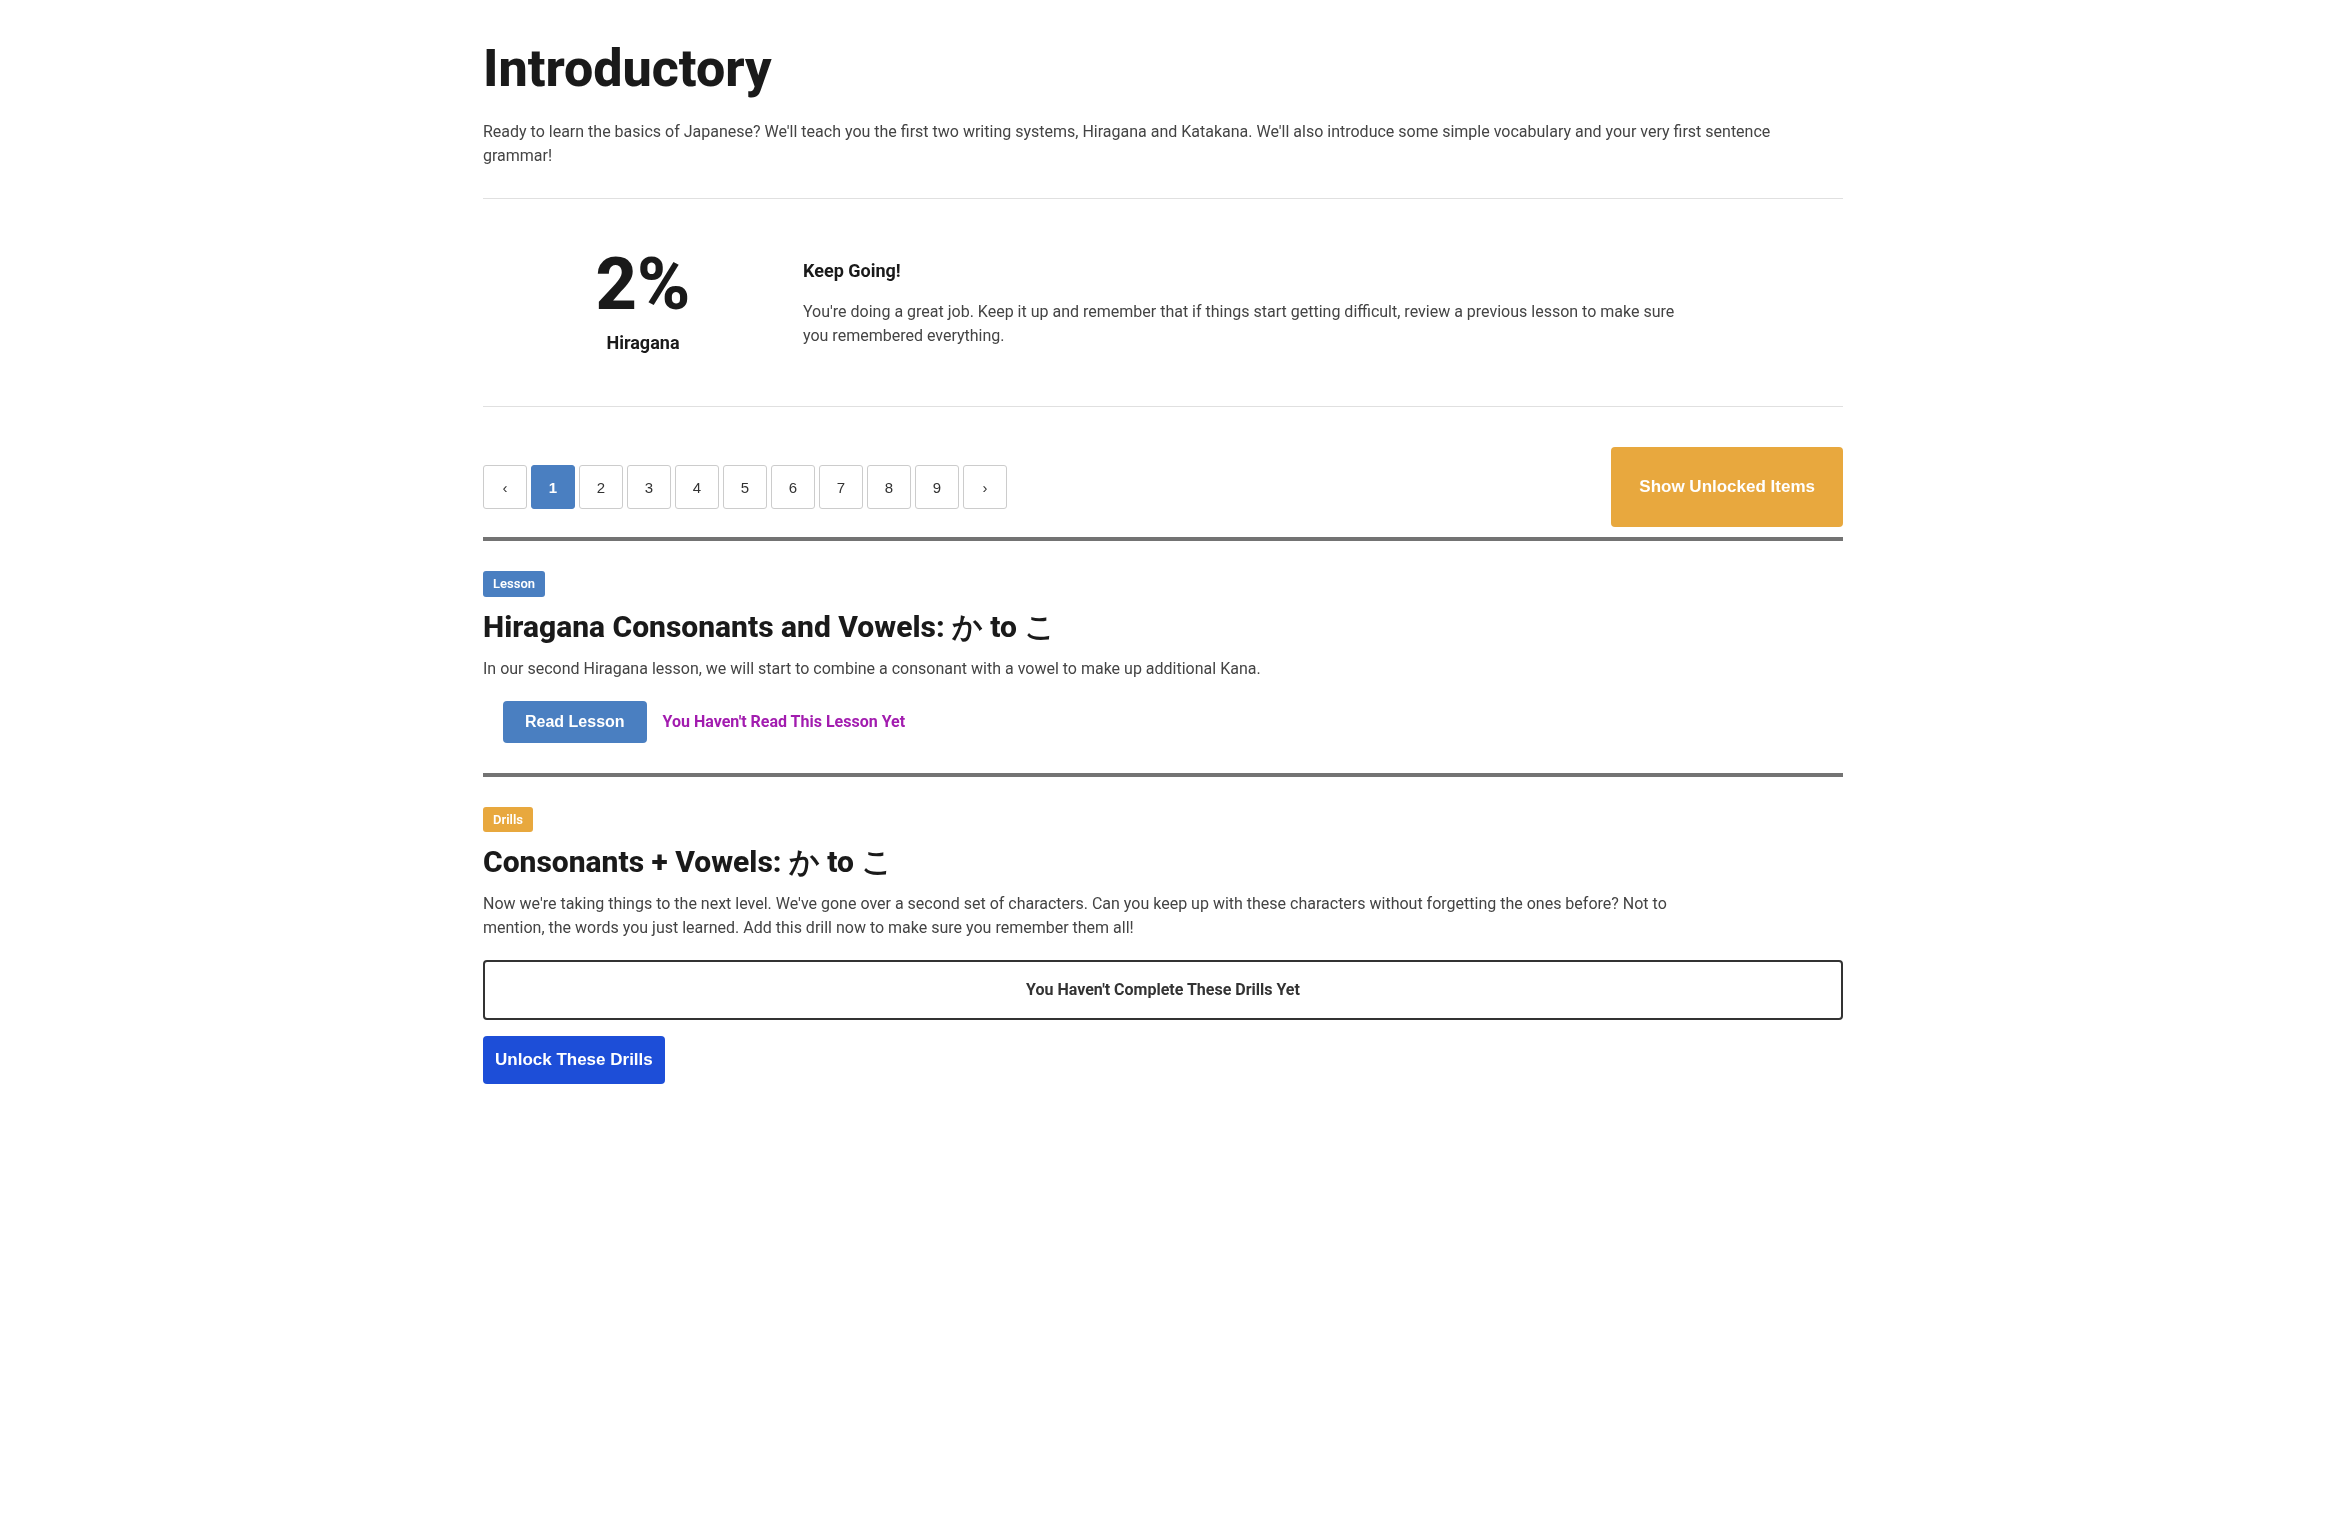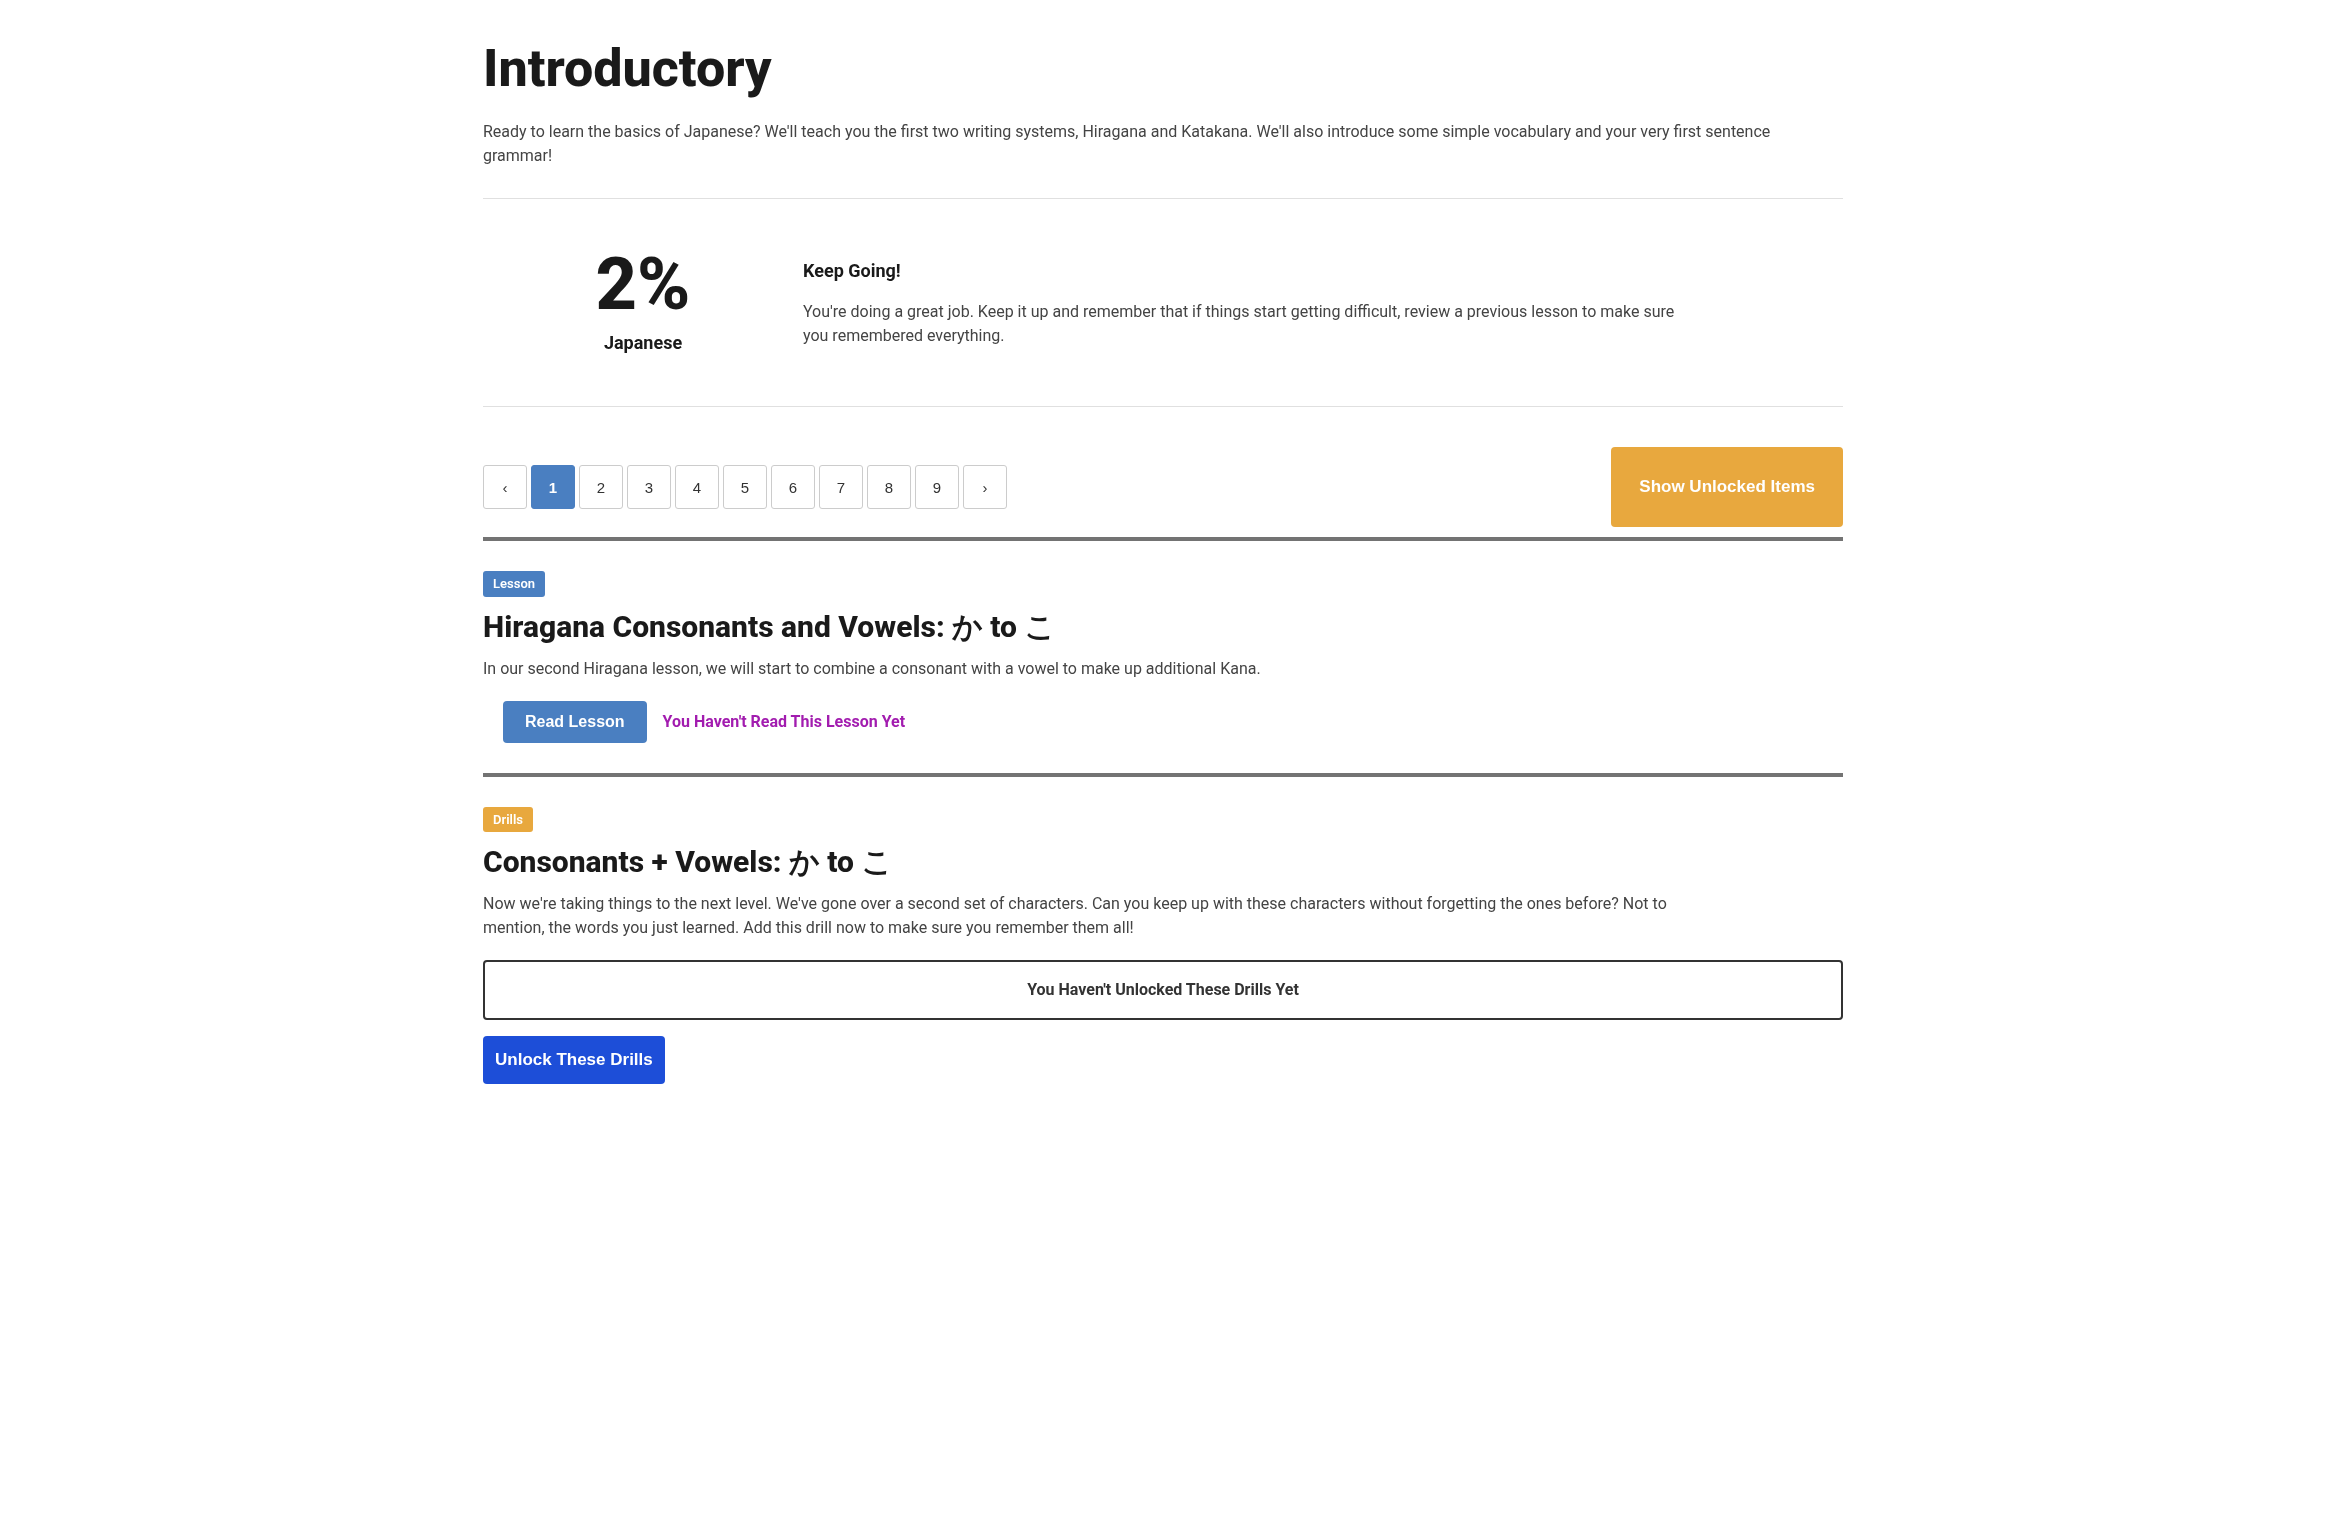--- a/index.html
+++ b/index.html
@@ -225,21 +225,21 @@
 <div class="page-wrapper">
 
   <h1 class="page-title">Introductory</h1>
   <p class="page-description">Ready to learn the basics of Japanese? We'll teach you the first two writing systems, Hiragana and Katakana. We'll also introduce some simple vocabulary and your very first sentence grammar!</p>
 
   <hr class="divider">
 
   <div class="progress-section">
     <div class="progress-percent">
       <div class="big-number">2%</div>
-      <div class="complete-label">Japanese</div>
+      <div class="complete-label">Hiragana</div>
     </div>
     <div class="progress-message">
       <div class="message-title">Keep Going!</div>
       <div class="message-body">You're doing a great job. Keep it up and remember that if things start getting difficult, review a previous lesson to make sure you remembered everything.</div>
     </div>
   </div>
 
   <hr class="divider">
 
   <div class="pagination-row">
@@ -267,18 +267,18 @@
       <button class="read-lesson-btn">Read Lesson</button>
       <span class="not-read-label">You Haven't Read This Lesson Yet</span>
     </div>
   </div>
 
   <div class="content-section">
     <span class="section-badge badge-drills">Drills</span>
     <h2 class="section-title">Consonants + Vowels: か to こ</h2>
     <p class="section-description">Now we're taking things to the next level. We've gone over a second set of characters. Can you keep up with these characters without forgetting the ones before? Not to mention, the words you just learned. Add this drill now to make sure you remember them all!</p>
     <div class="unlock-box">
-      <span class="unlock-box-text">You Haven't Unlocked These Drills Yet</span>
+      <span class="unlock-box-text">You Haven't Complete These Drills Yet</span>
     </div>
     <button class="unlock-btn">Unlock These Drills</button>
   </div>
 
 </div>
 
 </body></html>

